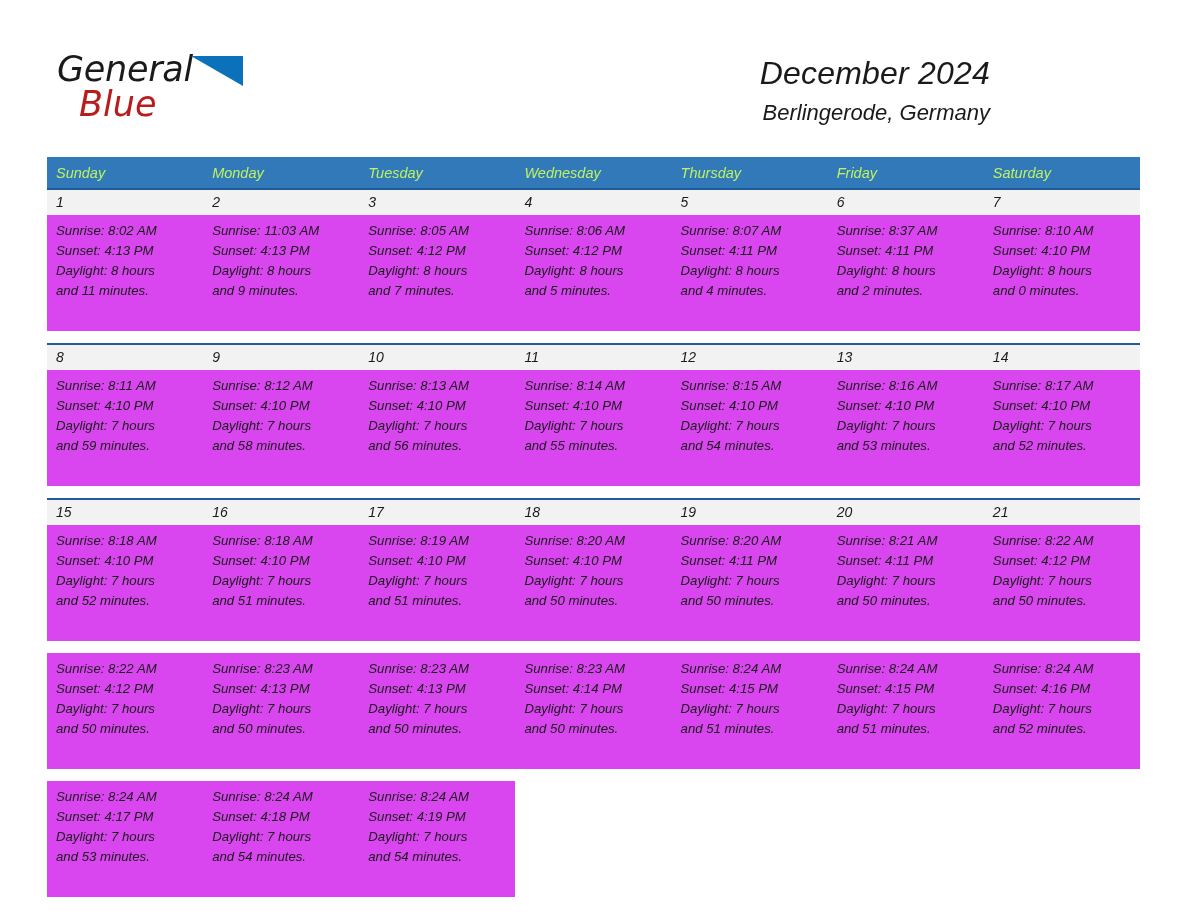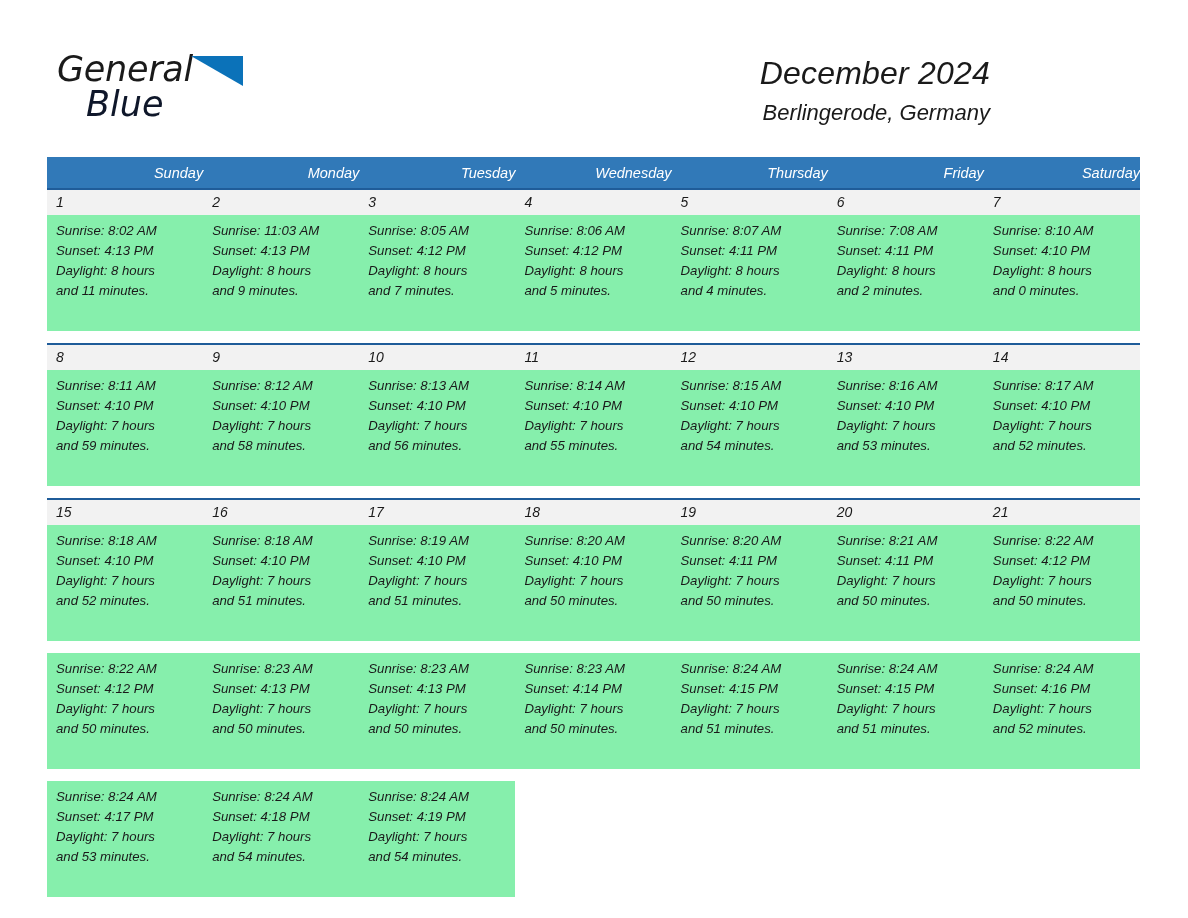--- a/index.html
+++ b/index.html
@@ -47,25 +47,25 @@
   }
   .logo-tri {
     display: inline-block;
     vertical-align: top;
     margin-left: -2px;
     margin-top: 6px;
   }
   .logo-blue {
     font-size: 35px;
     line-height: 36px;
-    color: #0f172a;
+    color: #b91c1c;
     font-family: "DejaVu Sans", sans-serif;
     font-weight: 400;
     display: block;
-    margin-left: 29px;
+    margin-left: 22px;
     margin-top: -4px;
   }
   .title-block {
     position: absolute;
     right: 58px;
     top: 48px;
     text-align: right;
   }
   .cal-title {
     font-size: 32px;
@@ -88,24 +88,24 @@
     left: 47px;
     top: 157px;
     width: 1093px;
     border-collapse: collapse;
     table-layout: fixed;
   }
   .calendar col { width: 14.2857%; }
 
   .dow-row th {
     background: #3179b8;
-    color: #ffffff;
+    color: #bef264;
     font-size: 14.5px;
     font-weight: 400;
-    text-align: right;
+    text-align: left;
     padding: 7px 0 7px 9px;
     height: 17px;
     border: none;
   }
 
   .num-cell {
     background: #f2f2f2;
     border-top: 2px solid #1f5c99;
     font-size: 14px;
     color: #1a1a1a;
@@ -113,21 +113,21 @@
     height: 15px;
     vertical-align: top;
     line-height: 15px;
   }
   .num-cell.empty {
     border-top: 2px solid #1f5c99;
     background: #f2f2f2;
   }
 
   .info-cell {
-    background: #86efac;
+    background: #d946ef;
     vertical-align: top;
     padding: 6px 6px 16px 9px;
     font-size: 13.2px;
     line-height: 20px;
     color: #1a1a1a;
     height: 94px;
   }
   .info-cell .line { white-space: nowrap; }
   .info-cell.empty { background: #ffffff; }
 
@@ -216,21 +216,21 @@
           <div class="line">Daylight: 8 hours</div>
           <div class="line">and 5 minutes.</div>
         </td>
         <td class="info-cell">
           <div class="line">Sunrise: 8:07 AM</div>
           <div class="line">Sunset: 4:11 PM</div>
           <div class="line">Daylight: 8 hours</div>
           <div class="line">and 4 minutes.</div>
         </td>
         <td class="info-cell">
-          <div class="line">Sunrise: 7:08 AM</div>
+          <div class="line">Sunrise: 8:37 AM</div>
           <div class="line">Sunset: 4:11 PM</div>
           <div class="line">Daylight: 8 hours</div>
           <div class="line">and 2 minutes.</div>
         </td>
         <td class="info-cell">
           <div class="line">Sunrise: 8:10 AM</div>
           <div class="line">Sunset: 4:10 PM</div>
           <div class="line">Daylight: 8 hours</div>
           <div class="line">and 0 minutes.</div>
         </td>

